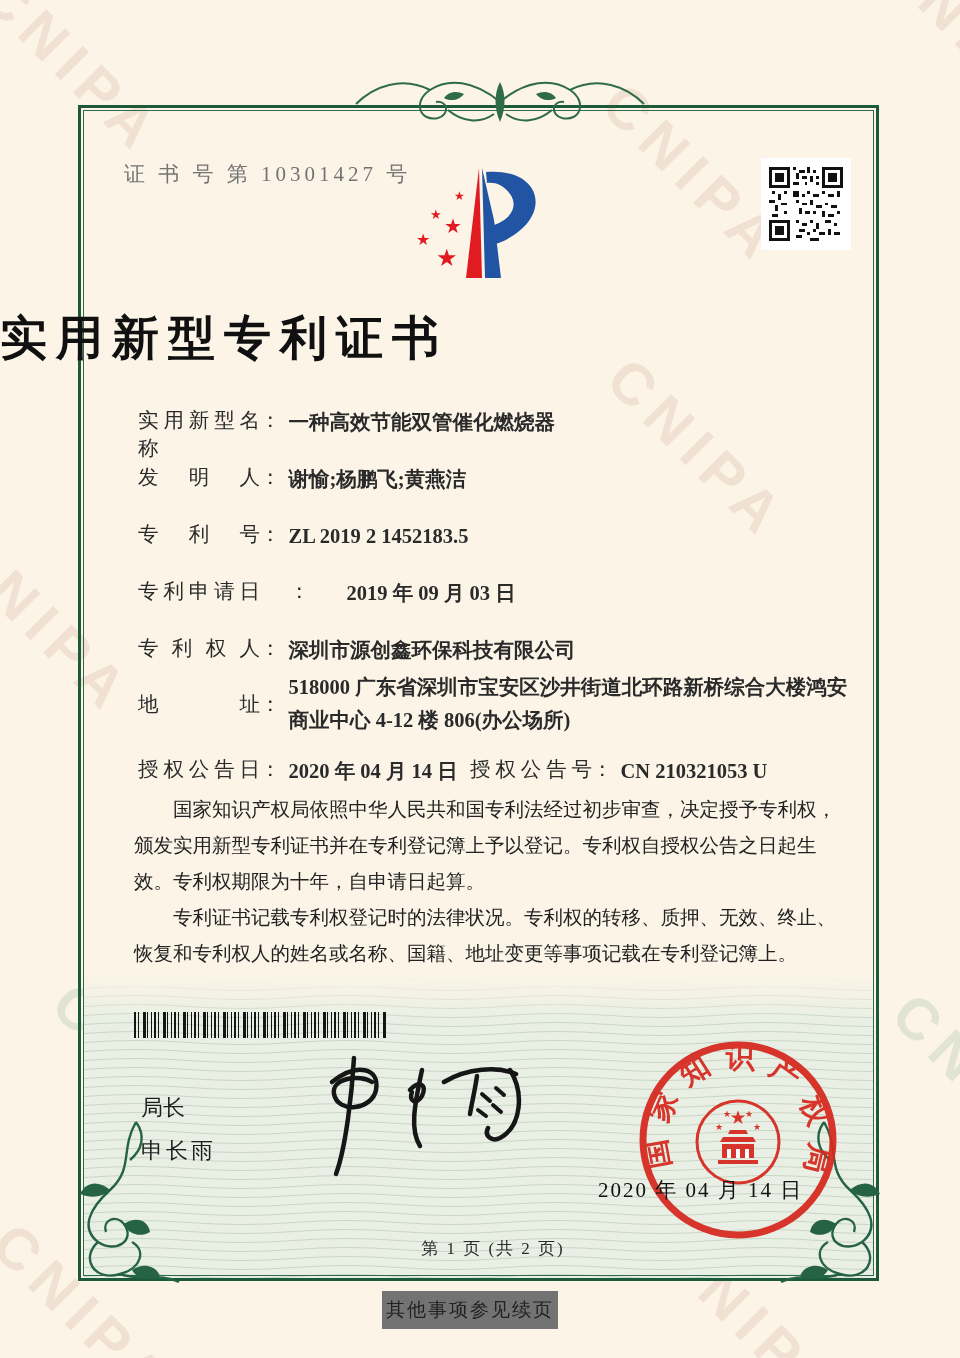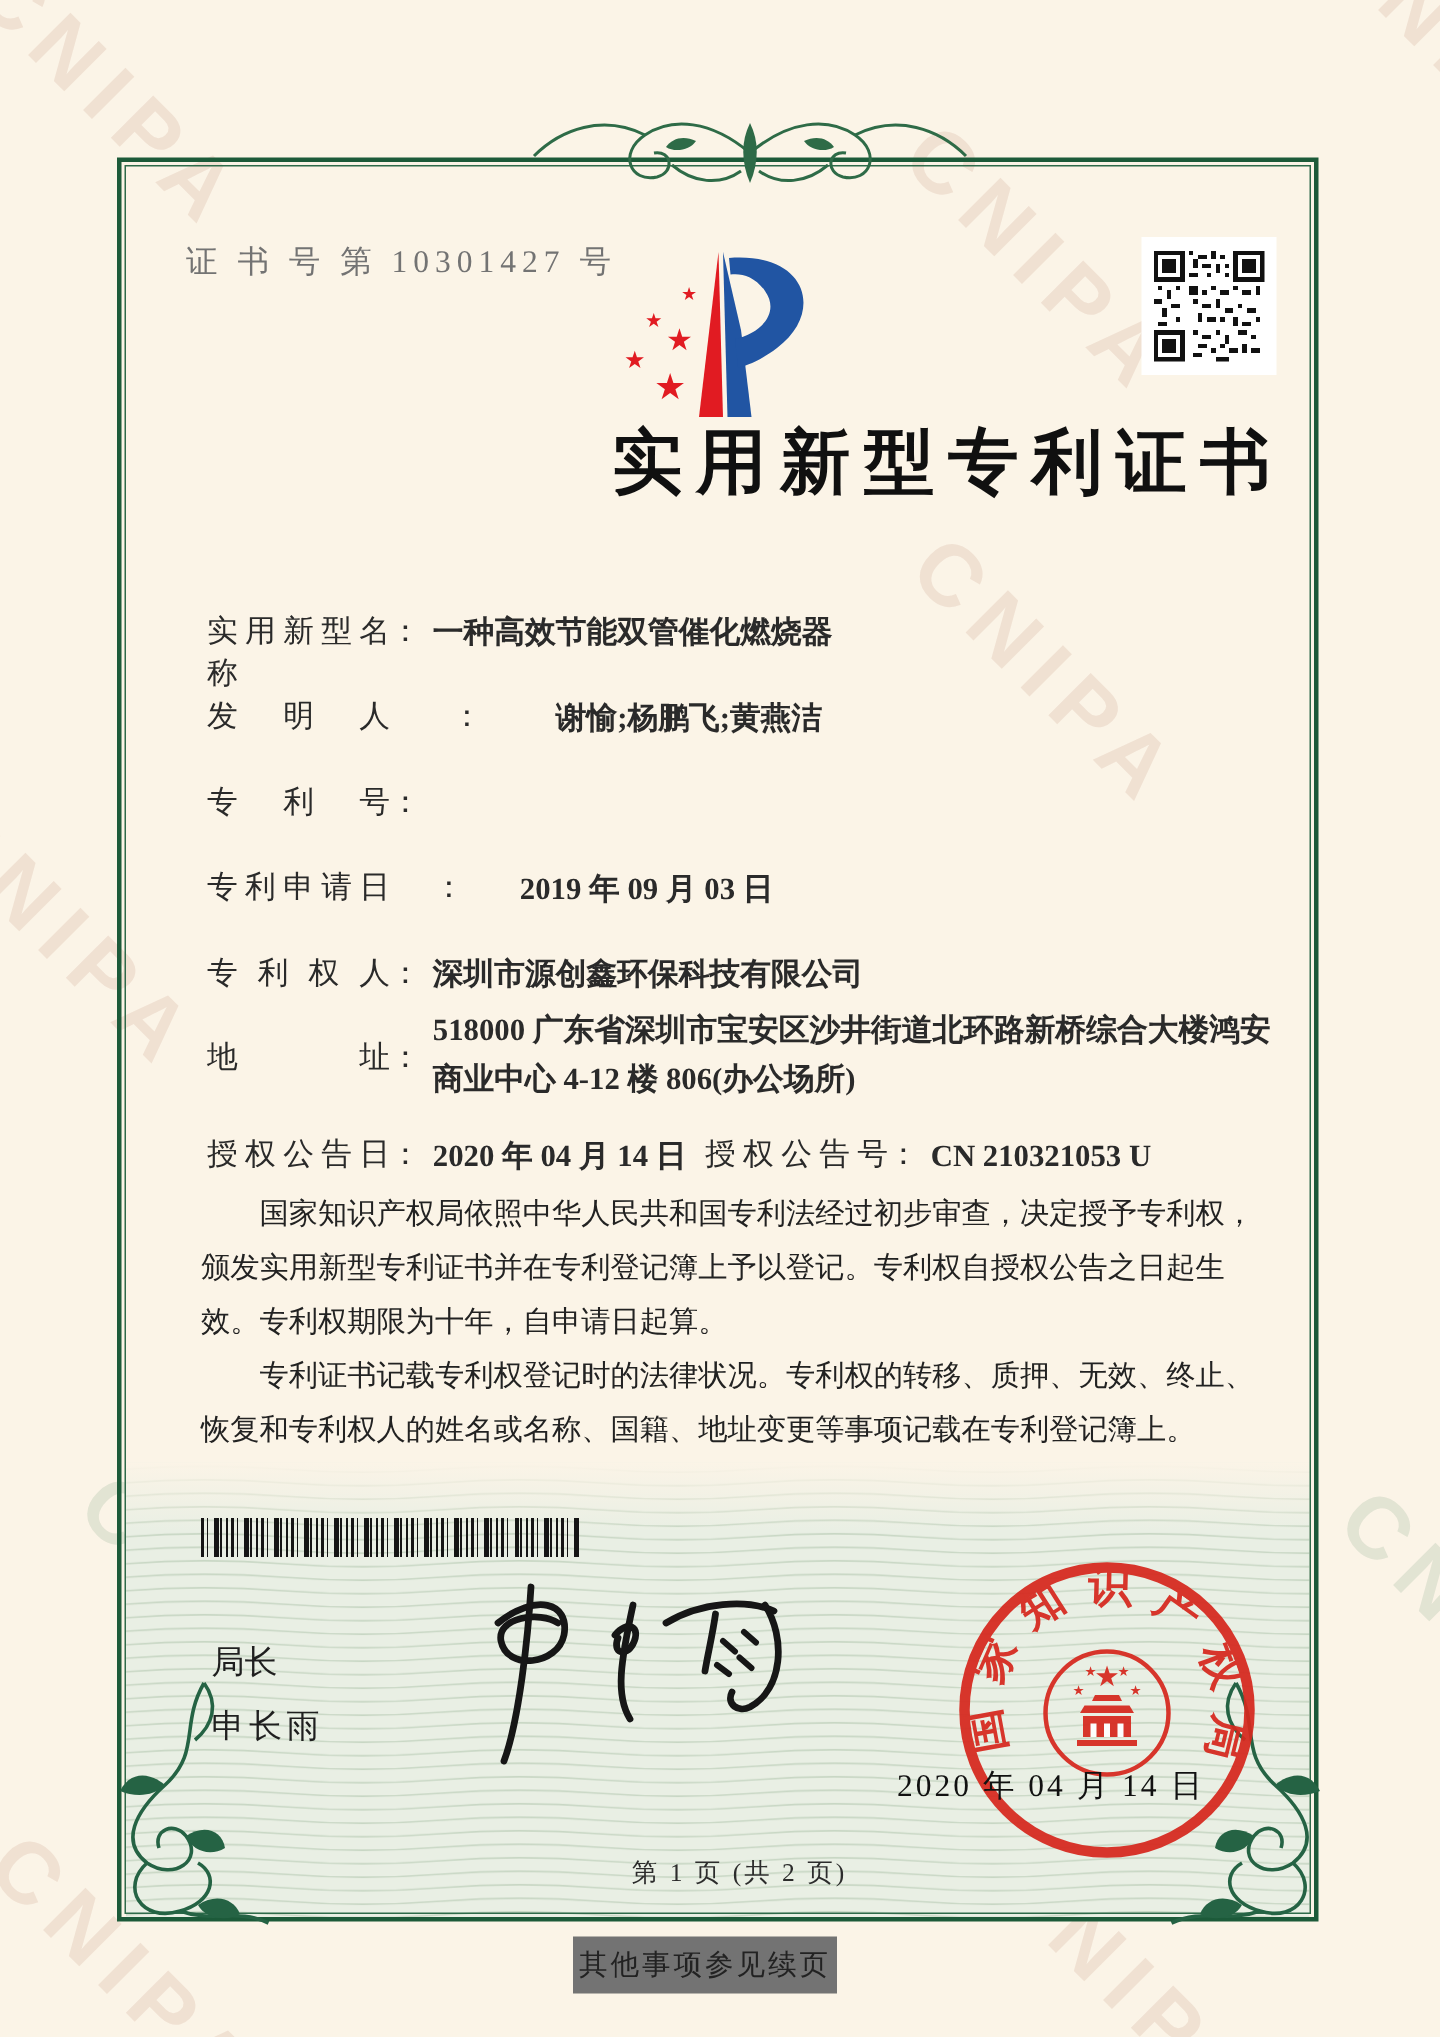--- a/index.html
+++ b/index.html
@@ -38,21 +38,21 @@
   .qr-box{
     position:absolute; left:761px; top:158px; width:90px; height:92px;
     background:#ffffff; display:flex; align-items:center; justify-content:center;
   }
   .logo{ position:absolute; left:398px; top:160px; width:160px; height:125px; }
   .logo .star{
     position:absolute; color:#e11b22; line-height:1;
     font-family:"DejaVu Sans", sans-serif;
   }
   .title{
-    position:absolute; left:0; top:277px; width:856px; text-align:right;
+    position:absolute; left:0; top:307px; width:856px; text-align:left;
     font-size:47px; font-weight:bold; letter-spacing:9px; color:#101010;
   }
   
   .frow{ position:absolute; left:138px; display:flex; align-items:flex-start;
          font-size:20.5px; color:#2a2a2a; }
   .flabel{
     display:inline-block; width:122px; text-align:justify; text-align-last:justify;
     flex:none;
   }
   .fcolon{ flex:none; }
@@ -266,28 +266,29 @@
     <span class="star" style="left:38px; top:86px; font-size:24px;">★</span>
   </div>
 
   <div class="title">实用新型专利证书</div>
 
   <div class="frow" style="top:406px;">
     <span class="flabel">实用新型名称</span>
       <span class="fcolon">：</span>
     <span class="fval">一种高效节能双管催化燃烧器</span>
   </div>
-  <div class="frow" style="top:463px;gap:41px;">
+  <div class="frow" style="top:463px;">
     <span class="flabel">发明人</span>
       <span class="fcolon">：</span>
     <span class="fval">谢愉;杨鹏飞;黄燕洁</span>
   </div>
   <div class="frow" style="top:520px;">
     <span class="flabel">专利号</span>
       <span class="fcolon">：</span>
+    <span class="fval">ZL 2019 2 1452183.5</span>
   </div>
   <div class="frow" style="top:577px;gap:29px;">
     <span class="flabel">专利申请日</span>
       <span class="fcolon">：</span>
     <span class="fval">2019 年 09 月 03 日</span>
   </div>
   <div class="frow" style="top:634px;">
     <span class="flabel">专利权人</span>
       <span class="fcolon">：</span>
     <span class="fval">深圳市源创鑫环保科技有限公司</span>

